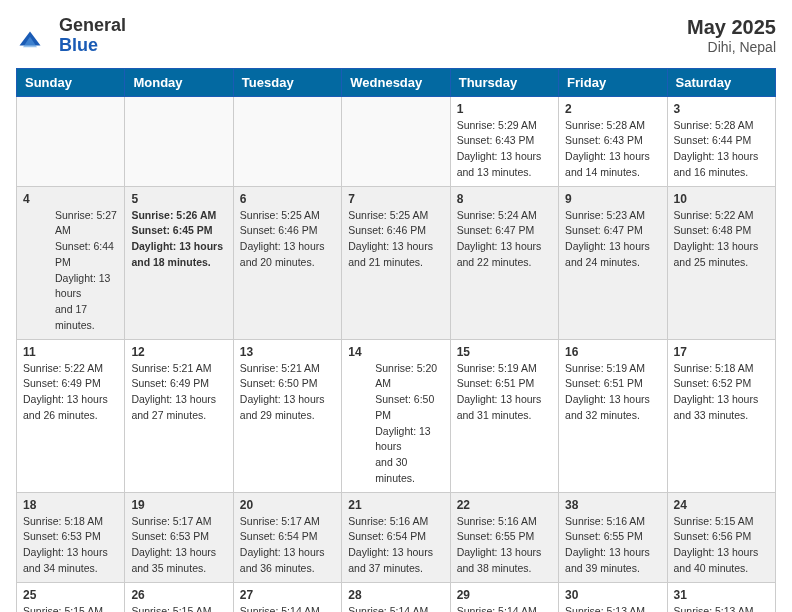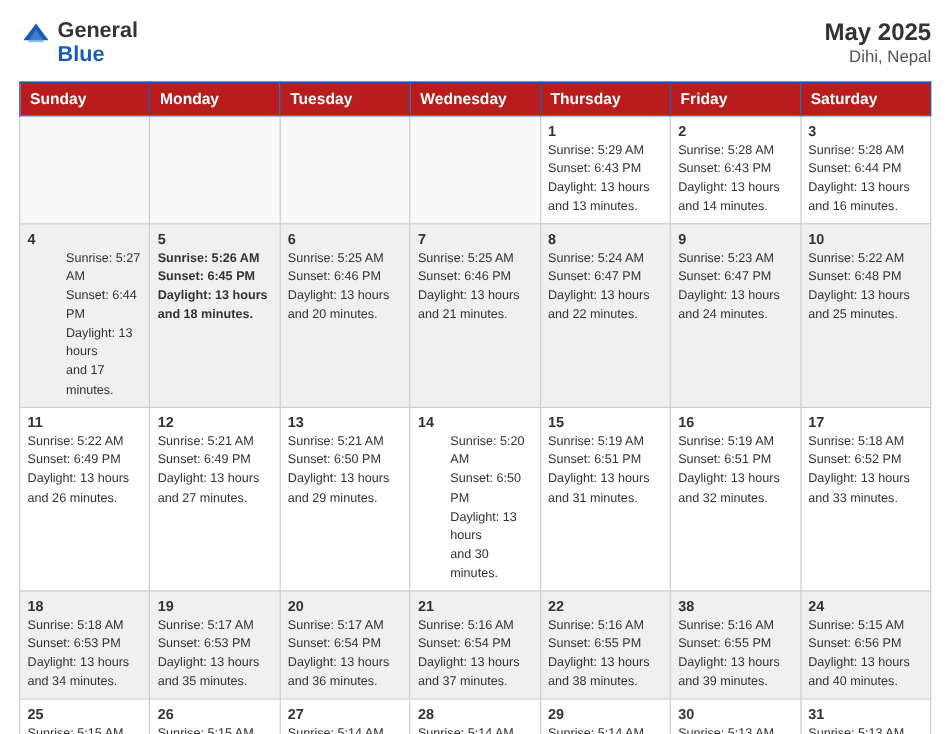--- a/index.html
+++ b/index.html
@@ -11,22 +11,22 @@
       padding: 16px;
     }
     .header {
       display: flex;
       justify-content: space-between;
       align-items: flex-start;
       margin-bottom: 12px;
     }
     .logo {
       display: flex;
-      align-items: flex-start;
-      gap: 4px;
+      align-items: flex-end;
+      gap: 15px;
     }
     .logo-text {
       font-size: 18px;
       font-weight: bold;
       line-height: 1.1;
     }
     .logo-general { color: #333; }
     .logo-blue { color: #1a5bb5; margin-top: 38px; }
     .logo-icon {
       width: 28px;
@@ -43,21 +43,21 @@
     .location {
       font-size: 14px;
       color: #555;
     }
     .calendar {
       width: 100%;
       border-collapse: collapse;
       border: 1px solid #ccc;
     }
     .calendar th {
-      background-color: #b91c1c;
+      background-color: #0369a1;
       color: #fff;
       font-size: 13px;
       font-weight: bold;
       padding: 6px 8px;
       text-align: left;
       border: 1px solid #1a5bb5;
     }
     .calendar td {
       vertical-align: top;
       padding: 5px 6px;

